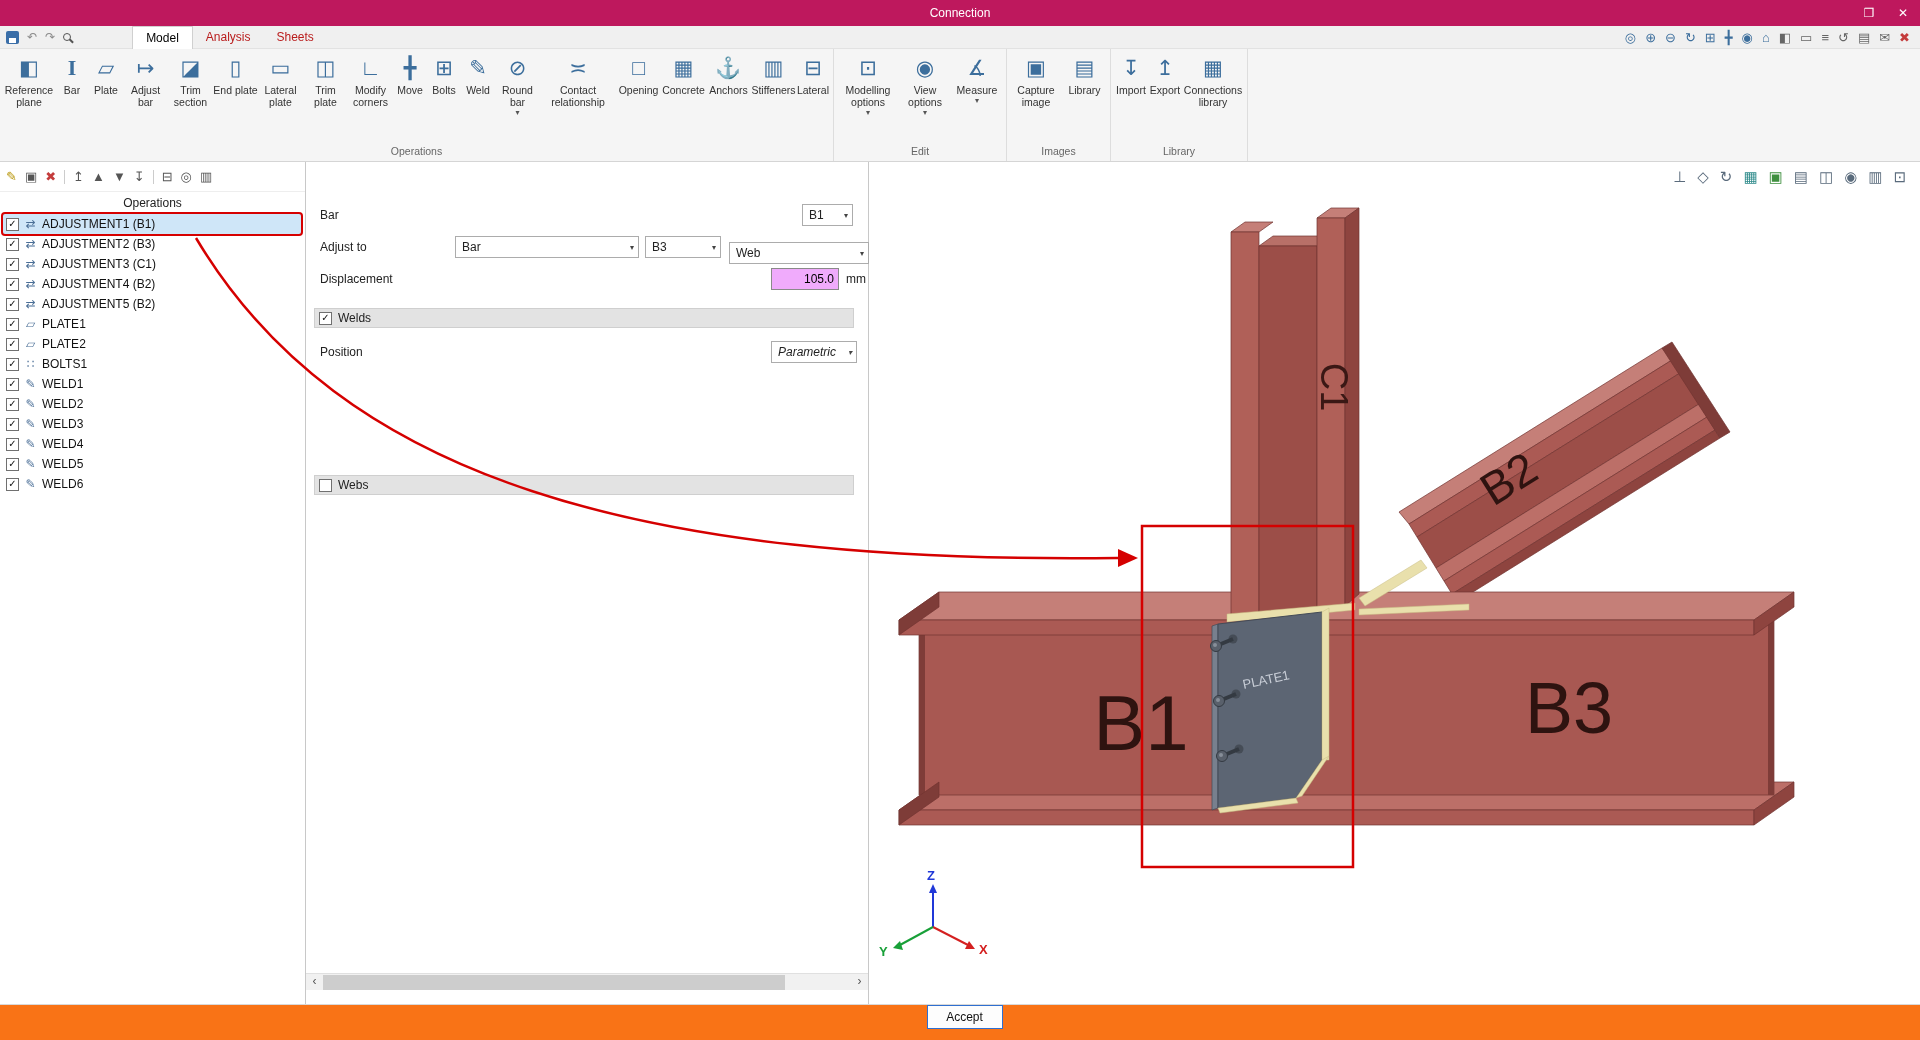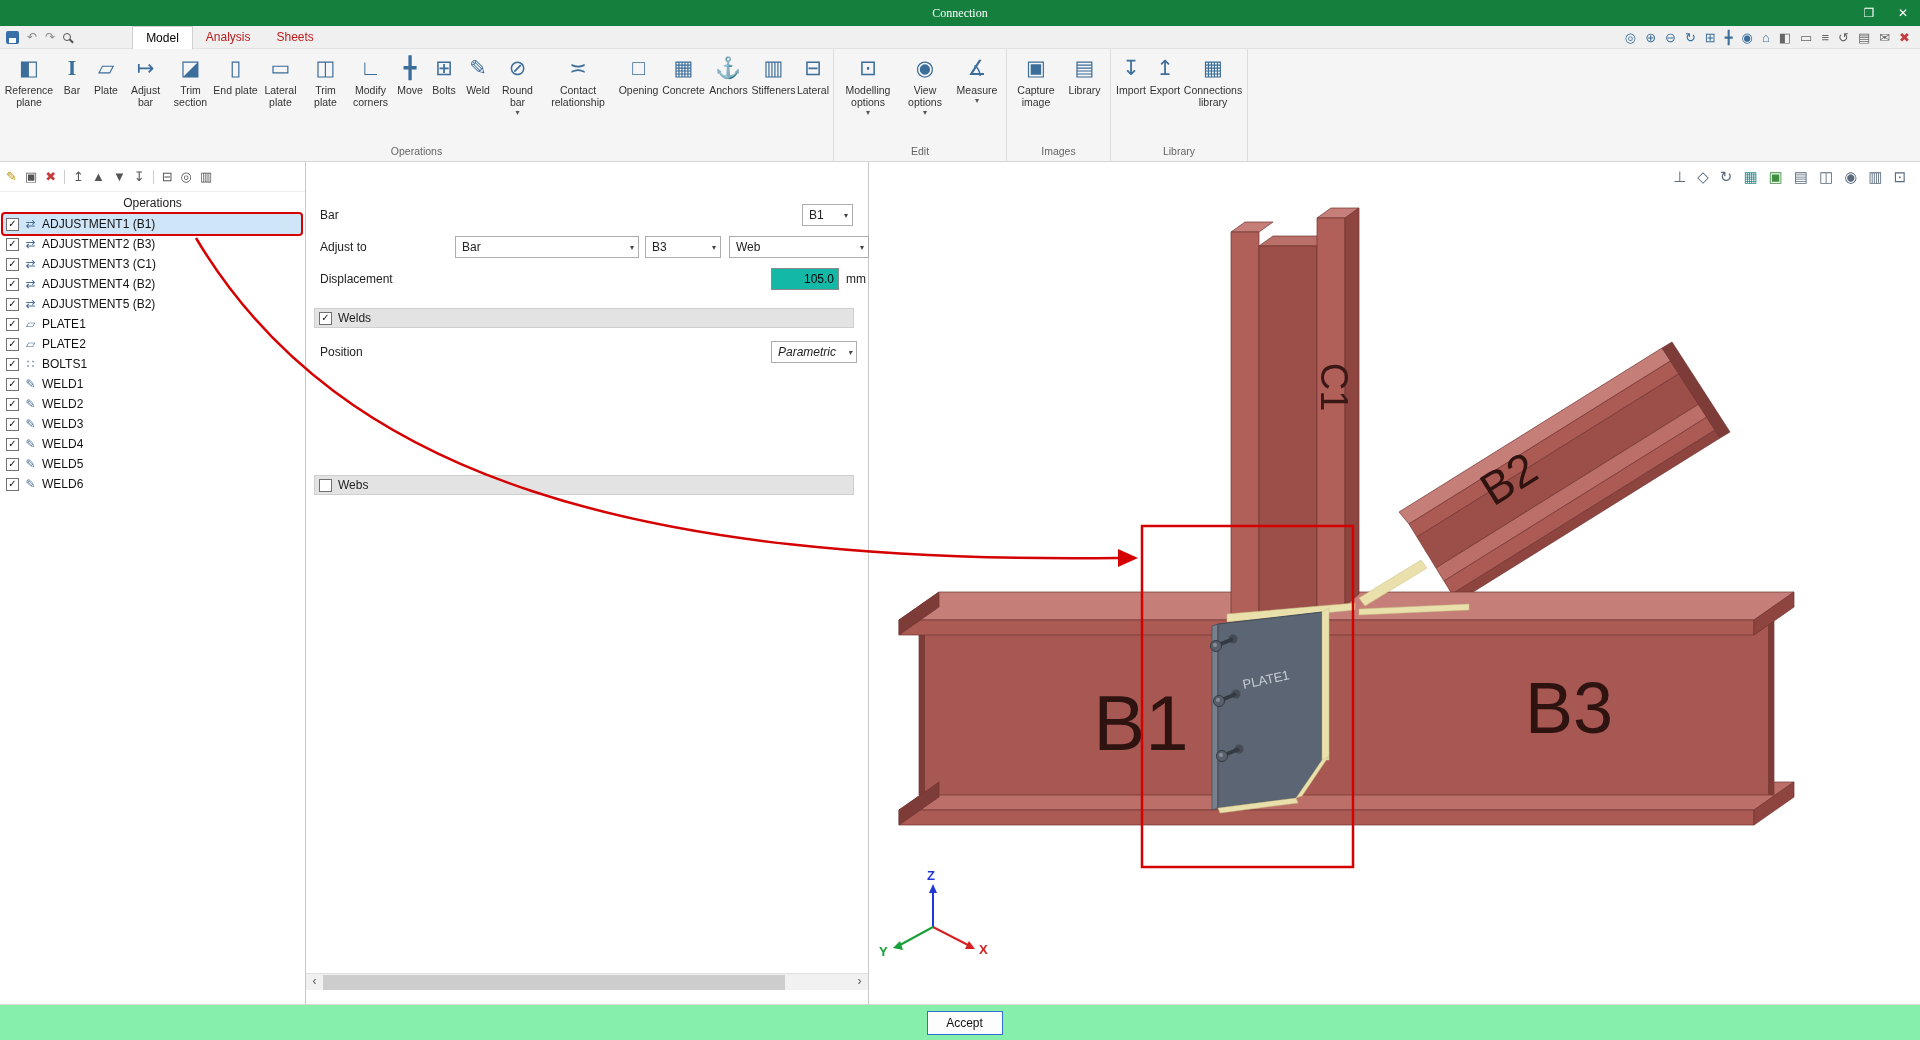--- a/index.html
+++ b/index.html
@@ -1,21 +1,21 @@
 <!DOCTYPE html>
 <html><head>
 <meta charset="utf-8">
 <style>
   * { box-sizing: border-box; margin:0; padding:0; }
   html,body { width:1920px; height:1040px; overflow:hidden; background:#fff;
               font-family:"Liberation Sans", sans-serif; }
   .app { width:1920px; height:1040px; position:relative; display:flex; flex-direction:column; }
 
   
-  .titlebar { height:26px; background:#15803d; color:#fff; position:relative; flex:0 0 26px;font-family:Liberation Serif, serif; }
+  .titlebar { height:26px; background:#be185d; color:#fff; position:relative; flex:0 0 26px; }
   .titlebar .ttl { position:absolute; left:0; right:0; top:0; height:26px; text-align:center;
                    font-size:12px; line-height:26px; }
   .wctrls { position:absolute; right:0; top:0; height:26px; display:flex; }
   .wbtn { width:34px; height:26px; display:flex; align-items:center; justify-content:center;
           color:#fff; font-size:12px; }
 
   
   .menubar { height:23px; background:#f0f0f0; border-bottom:1px solid #e2e2e2; flex:0 0 23px;
              display:flex; align-items:center; padding:0 6px; }
   .qicons { display:flex; align-items:center; gap:8px; margin-right:14px; }
@@ -68,40 +68,40 @@
   .cb i { font-style:normal; font-size:10px; line-height:10px; color:#111; }
   .tico { width:15px; font-size:12px; color:#4a6e96; text-align:center; flex:0 0 15px; }
 
   
   .props { width:563px; flex:0 0 563px; border-right:1px solid #c8c8c8; position:relative;
            background:#fff; font-size:12px; color:#222; }
   .plabel { position:absolute; }
   .combo { position:absolute; height:22px; border:1px solid #acacac; background:#fff;
            display:flex; align-items:center; padding:0 16px 0 6px; font-size:12px; }
   .combo .chev { position:absolute; right:4px; font-size:8px; color:#444; }
-  .numin { position:absolute; height:22px; border:1px solid #8a8a8a; background:#14b8a6;
+  .numin { position:absolute; height:22px; border:1px solid #8a8a8a; background:#f0abfc;
            font-size:12px; text-align:right; padding:0 4px; font-family:"Liberation Sans",sans-serif;}
   .sect { position:absolute; left:8px; right:14px; height:20px; background:#e3e3e3;
           border:1px solid #cfcfcf; display:flex; align-items:center; gap:6px; padding-left:4px; }
   .hscroll { position:absolute; left:0; right:0; top:811px; height:17px; background:#f1f1f1;
              border-top:1px solid #e0e0e0; }
   .harr { position:absolute; top:0; width:17px; height:17px; text-align:center; line-height:15px;
           color:#555; font-size:12px; }
   .hthumb { position:absolute; left:17px; top:1px; width:462px; height:15px; background:#cdcdcd; }
 
   
   .viewport { flex:1; position:relative; background:#fff; }
   .vtoolbar { position:absolute; top:6px; right:14px; display:flex; gap:11px; z-index:5; }
   .vico { font-size:15px; color:#5a6b7c; }
   .vico.teal { color:#2e8b8b; } .vico.green { color:#3f8f3f; }
   .vsvg { position:absolute; inset:0; }
 
   
-  .footer { height:36px; flex:0 0 36px; background:#86efac; border-top:1px solid #d9d9d9;
-            display:flex; align-items:center; justify-content:center;padding-left:9px; }
+  .footer { height:36px; flex:0 0 36px; background:#f97316; border-top:1px solid #d9d9d9;
+            display:flex; justify-content:center;padding-left:9px; }
   .accept { width:76px; height:24px; background:#fdfdfd; border:1px solid #2f6fd0; font-size:12px;
             color:#111; font-family:"Liberation Sans",sans-serif; }
 
   
   .overlay { position:absolute; inset:0; width:1920px; height:1040px; pointer-events:none; z-index:40; }
 </style>
 </head>
 <body>
 
 <div class="app">
@@ -414,21 +414,21 @@
 
       <span class="plabel" style="left:14px; top:78px;">Adjust to</span>
       <div class="combo" style="left:149px; top:74px; width:184px;">
         <span>Bar</span>
         <span class="chev">▾</span>
       </div>
       <div class="combo" style="left:339px; top:74px; width:76px;">
         <span>B3</span>
         <span class="chev">▾</span>
       </div>
-      <div class="combo" style="left:423px; top:74px; width:140px;">
+      <div class="combo" style="left:423px; top:80px; width:140px;">
         <span>Web</span>
         <span class="chev">▾</span>
       </div>
 
       <span class="plabel" style="left:14px; top:110px;">Displacement</span>
       <input class="numin" style="left: 465px; top: 106px; width: 68px;" value="105.0">
       <span class="plabel" style="left:540px; top:110px;">mm</span>
 
       <div class="sect" style="top:146px;">
         <span class="cb">

